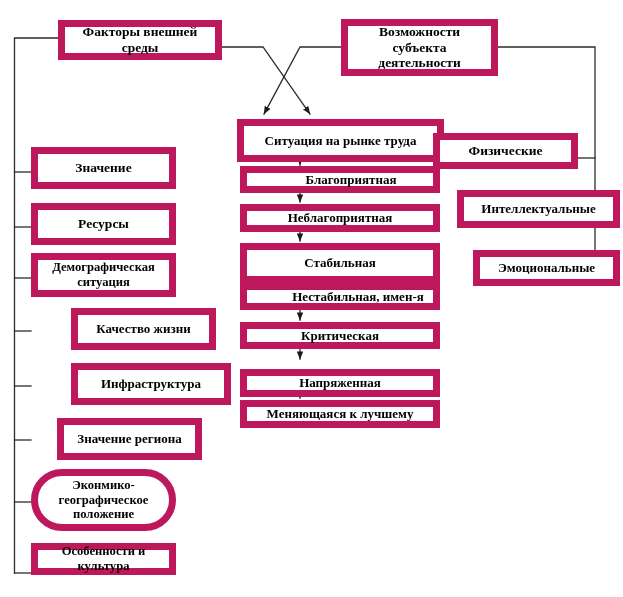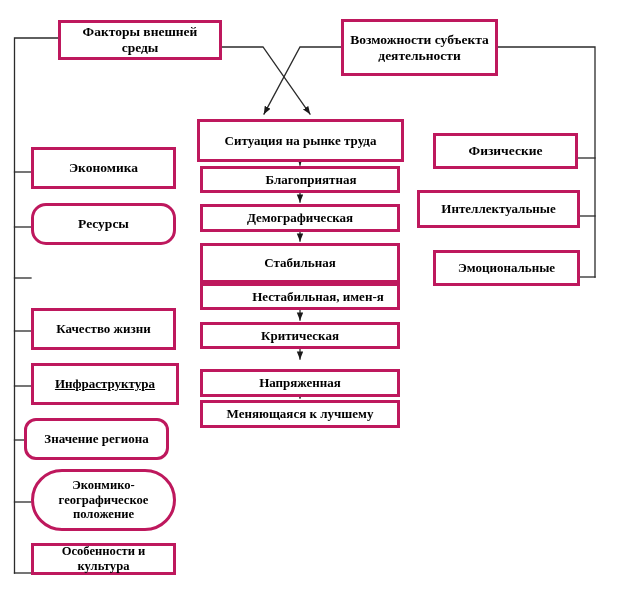--- a/index.html
+++ b/index.html
@@ -20,38 +20,38 @@
   #connector-layer {
     position: absolute;
     left: 0;
     top: 0;
     width: 623px;
     height: 597px;
   }
   .node {
     position: absolute;
     box-sizing: border-box;
-    border: 3px solid #be185d;
+    border: 7px solid #be185d;
     background: #ffffff;
     display: flex;
     align-items: center;
     justify-content: center;
     text-align: center;
     font-weight: bold;
     color: #000000;
     line-height: 1.18;
     padding: 2px 4px;
     z-index: 3;
   }
   .node-label {
     display: block;
     width: 100%;
   }
   .t14 { font-size: 13.5px; }
-  .t13 { font-size: 13px; }
+  .t13 { font-size: 13px; margin-left: 40px; }
   .t125 { font-size: 12.6px; }
 </style>
 </head>
 <body>
 
 <div id="diagram-root">
 
   <svg id="connector-layer" viewBox="0 0 623 597" width="623" height="597" aria-hidden="true">
     <defs>
       <marker id="arrowhead" markerWidth="9" markerHeight="9" refX="7.6" refY="3.2" orient="auto" markerUnits="userSpaceOnUse">
@@ -98,21 +98,21 @@
 
   <div class="node t13" style="left:197px; top:119px; width:207px; height:43px;">
     <span class="node-label">Ситуация на рынке труда</span>
   </div>
 
   <div class="node t13" style="left:200px; top:166px; width:200px; height:27px;padding-left:26px;">
     <span class="node-label">Благоприятная</span>
   </div>
 
   <div class="node t13" style="left:200px; top:204px; width:200px; height:28px;">
-    <span class="node-label">Демографическая</span>
+    <span class="node-label">Неблагоприятная</span>
   </div>
 
   <div class="node t13" style="left:200px; top:243px; width:200px; height:40px;">
     <span class="node-label">Стабильная</span>
   </div>
 
   <div class="node t13" style="left:200px; top:283px; width:200px; height:27px;padding-left:40px;">
     <span class="node-label">Нестабильная, имен-я</span>
   </div>
 
@@ -122,37 +122,40 @@
 
   <div class="node t13" style="left:200px; top:369px; width:200px; height:28px;">
     <span class="node-label">Напряженная</span>
   </div>
 
   <div class="node t13" style="left:200px; top:400px; width:200px; height:28px;">
     <span class="node-label">Меняющаяся к лучшему</span>
   </div>
 
   <div class="node t14" style="left:31px; top:147px; width:145px; height:42px;">
-    <span class="node-label">Экономика</span>
+    <span class="node-label">Значение</span>
   </div>
 
-  <div class="node t14" style="left:31px; top:203px; width:145px; height:42px;border-radius:15px;">
+  <div class="node t14" style="left:31px; top:203px; width:145px; height:42px;">
     <span class="node-label">Ресурсы</span>
   </div>
 
+  <div class="node t125" style="left:31px; top:253px; width:145px; height:44px;">
+    <span class="node-label">Демографическая ситуация</span>
+  </div>
 
   <div class="node t13" style="left:31px; top:308px; width:145px; height:42px;">
     <span class="node-label">Качество жизни</span>
   </div>
 
-  <div class="node t13" style="left:31px; top:363px; width:148px; height:42px;text-decoration:underline;">
+  <div class="node t13" style="left:31px; top:363px; width:160px; height:42px;">
     <span class="node-label">Инфраструктура</span>
   </div>
 
-  <div class="node t13" style="left:24px; top:418px; width:145px; height:42px;border-radius:12px;">
+  <div class="node t13" style="left:17px; top:418px; width:145px; height:42px;">
     <span class="node-label">Значение региона</span>
   </div>
 
   <div class="node t125" style="left:31px; top:469px; width:145px; height:62px;border-radius:31px;">
     <span class="node-label">Эконмико-географическое положение</span>
   </div>
 
   <div class="node t125" style="left:31px; top:543px; width:145px; height:32px;">
     <span class="node-label">Особенности и культура</span>
   </div>

